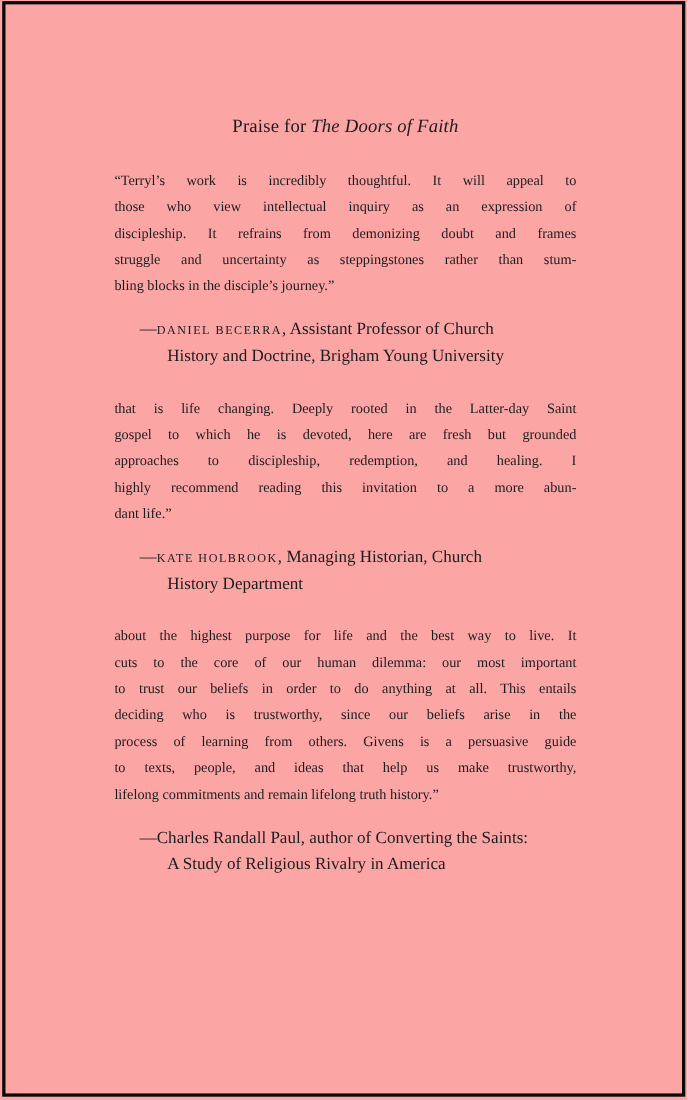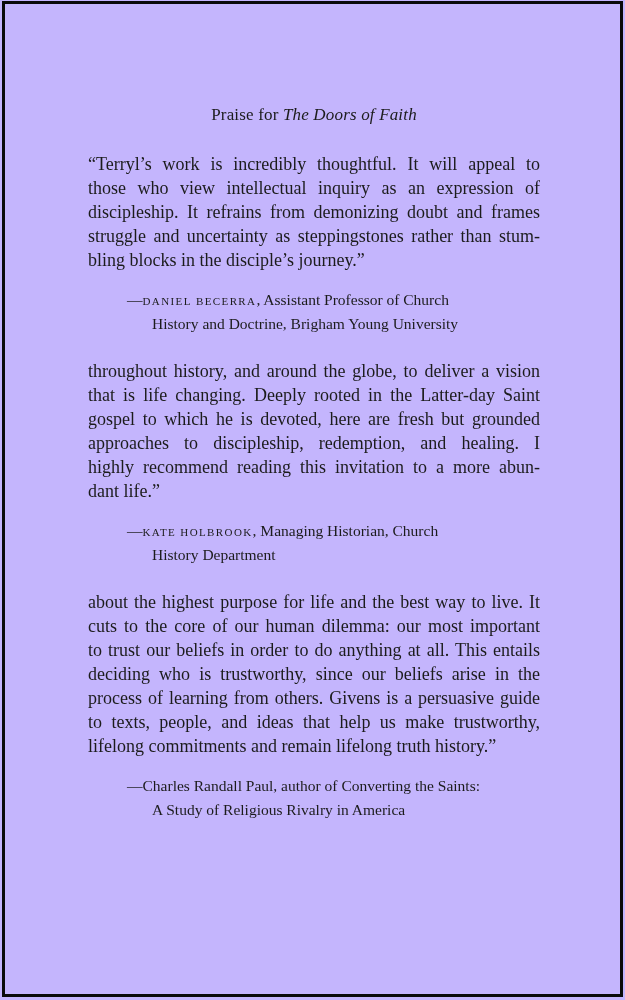--- a/index.html
+++ b/index.html
@@ -4,21 +4,21 @@
 <style>
   html, body {
     margin: 0;
     padding: 0;
     background: #ffffff;
   }
   .page {
     position: relative;
     width: 625px;
     height: 1000px;
-    background: #c4b5fd;
+    background: #fca5a5;
     font-family: "Liberation Serif", "DejaVu Serif", serif;
     color: #1c1c1c;
     overflow: hidden;
   }
   .page-frame {
     position: absolute;
     inset: 1px 2px 3px 2px;
     border: 3px solid #0a0a0a;
     pointer-events: none;
   }
@@ -40,23 +40,23 @@
   .title .book-italic {
     font-style: italic;
   }
   .quote-block {
     margin-top: 23px;
   }
   .quote-block.first {
     margin-top: 25px;
   }
   .quote-body {
-    margin: 0;
+    margin: 16px;
     padding: 0;
-    font-size: 18px;
+    font-size: 13px;
     line-height: 24px;
   }
   .qline {
     text-align: justify;
     text-align-last: justify;
   }
   .qline.qline-last {
     text-align: left;
     text-align-last: left;
   }
@@ -94,21 +94,20 @@
             <div class="qline">struggle and uncertainty as steppingstones rather than stum-</div>
             <div class="qline qline-last">bling blocks in the disciple’s journey.”</div>
           </blockquote>
           <div class="attribution">
             <div class="attr-line attr-line1"><span class="seg-normal">—</span><span class="seg-smallcaps">Daniel Becerra</span><span class="seg-normal">, Assistant Professor of Church</span></div>
             <div class="attr-line attr-line2"><span class="seg-normal">History and Doctrine, Brigham Young University</span></div>
           </div>
         </section>
         <section class="quote-block">
           <blockquote class="quote-body">
-            <div class="qline">throughout history, and around the globe, to deliver a vision</div>
             <div class="qline">that is life changing. Deeply rooted in the Latter-day Saint</div>
             <div class="qline">gospel to which he is devoted, here are fresh but grounded</div>
             <div class="qline">approaches to discipleship, redemption, and healing. I</div>
             <div class="qline">highly recommend reading this invitation to a more abun-</div>
             <div class="qline qline-last">dant life.”</div>
           </blockquote>
           <div class="attribution">
             <div class="attr-line attr-line1"><span class="seg-normal">—</span><span class="seg-smallcaps">Kate Holbrook</span><span class="seg-normal">, Managing Historian, Church</span></div>
             <div class="attr-line attr-line2"><span class="seg-normal">History Department</span></div>
           </div>

